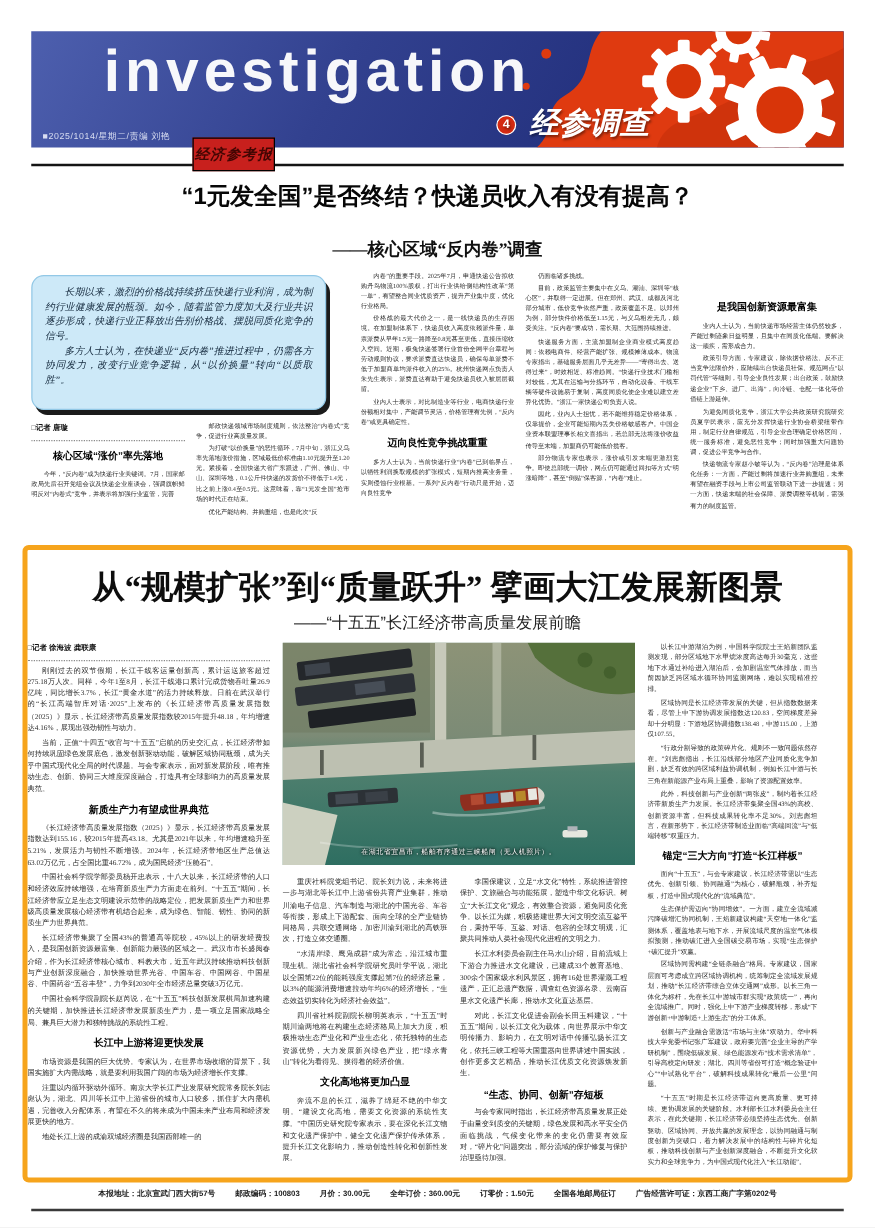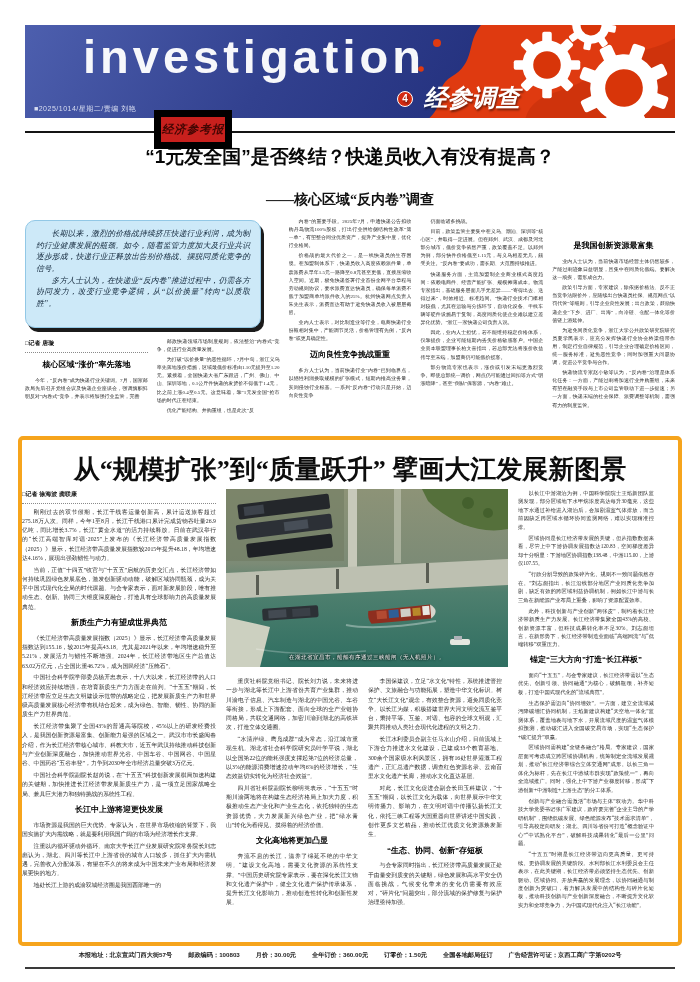--- a/index.html
+++ b/index.html
@@ -14,21 +14,21 @@
              font-size:47px;font-weight:700;color:#fff;letter-spacing:4px;opacity:.96;}
   .cn-title{position:absolute;left:352px;top:57px;font-family:"Liberation Sans",sans-serif;
             font-size:24px;font-weight:bold;font-style:italic;color:#fff;
             text-shadow:1px 2px 2px rgba(0,0,0,.45);white-space:nowrap;margin-left:20px;}
   .badge{display:inline-block;width:14px;height:14px;border-radius:50%;background:#d42a12;
          color:#fff;font-size:10px;line-height:14px;text-align:center;font-style:normal;
          vertical-align:4px;margin-right:4px;border:1px solid #fff;}
   .dateline{position:absolute;left:9px;bottom:4px;font-family:"Liberation Sans",sans-serif;
             font-size:7px;color:#d9def2;letter-spacing:.5px;}
   .masthead{position:absolute;left:154px;top:110px;width:64px;height:25px;background:#c8201d;
-            border:7px solid #000000;color:#430603;display:flex;align-items:center;justify-content:center;
+            border:1px solid #000000;color:#430603;display:flex;align-items:center;justify-content:center;
             font-size:11.5px;font-weight:bold;font-style:italic;letter-spacing:1px;z-index:3;}
   .toprule{position:absolute;left:25px;top:131px;width:650px;height:0;border-top:2px solid #141414;}
 
   
   .a1-head{position:absolute;left:25px;top:144px;width:650px;text-align:center;
            font-family:"Liberation Sans",sans-serif;font-weight:900;font-size:19px;color:#070707;}
   .a1-sub{position:absolute;left:25px;top:191px;width:650px;text-align:center;
           font-size:14px;font-weight:bold;color:#111;}
   .a1-body{position:absolute;left:25px;top:218px;width:650px;height:214px;display:flex;gap:9px;}
   .col{flex:1;overflow:hidden;font-size:5px;line-height:1.62;text-align:justify;color:#2a2a2a;}
@@ -109,21 +109,21 @@
       <span>经参调查</span>
     </div>
     <div class="dateline">■2025/1014/星期二/责编 刘艳</div>
   </div>
   <div class="masthead">经济参考报</div>
   <div class="toprule"></div>
 
   <div class="a1-head">“1元发全国”是否终结？快递员收入有没有提高？</div>
   <div class="a1-sub">——核心区域“反内卷”调查</div>
 
-  <div class="a1-body" style="position:absolute;">
+  <div class="a1-body" style="position:absolute;justify-content:flex-end;">
     <div class="leadbox">
         <p class="para">长期以来，激烈的价格战持续挤压快递行业利润，成为制约行业健康发展的瓶颈。如今，随着监管力度加大及行业共识逐步形成，快递行业正释放出告别价格战、摆脱同质化竞争的信号。</p>
         <p class="para">多方人士认为，在快递业“反内卷”推进过程中，仍需各方协同发力，改变行业竞争逻辑，从“以价换量”转向“以质取胜”。</p>
       </div>
     <div class="col under-box">
       <div class="byline">□记者 唐璇</div>
       <div class="subhead">核心区域“涨价”率先落地</div>
       <div>
           <p class="para">今年，“反内卷”成为快递行业关键词。7月，国家邮政局先后召开党组会议及快递企业座谈会，强调旗帜鲜明反对“内卷式”竞争，并表示将加强行业监管，完善</p>
         </div>
@@ -161,20 +161,21 @@
           <p class="para">业内人士认为，当前快递市场经营主体仍然较多，产能过剩迹象日益明显，且集中在同质化低端。要解决这一顽疾，需形成合力。</p>
           <p class="para">政策引导方面，专家建议，除依据价格法、反不正当竞争法限价外，应陆续出台快递员社保、规范网点“以罚代管”等细则，引导企业良性发展；出台政策，鼓励快递企业“下乡、进厂、出海”，向冷链、仓配一体化等价值链上游延伸。</p>
           <p class="para">为避免同质化竞争，浙江大学公共政策研究院研究员夏学民表示，应充分发挥快递行业协会桥梁纽带作用，制定行业自律规范，引导企业合理确定价格区间，统一服务标准，避免恶性竞争；同时加强重大问题协调，促进公平竞争与合作。</p>
           <p class="para">快递物流专家赵小敏等认为，“反内卷”治理是体系化任务：一方面，产能过剩将加速行业并购重组，未来有望在融资手段与上市公司监管联动下进一步提速；另一方面，快递末端的社会保障、派费调整等机制，需强有力的制度监管。</p>
         </div>
     </div>
   </div>
 
   <div class="a2">
     <div class="a2-head">从“规模扩张”到“质量跃升”  擘画大江发展新图景</div>
+    <div class="a2-sub">——“十五五”长江经济带高质量发展前瞻</div>
 
     <div class="a2-body">
 
       <div class="blk blk-left">
         <div class="byline">□记者 徐海波 龚联康</div>
         <div>
             <p class="para">刚刚过去的双节假期，长江干线客运量创新高，累计运送旅客超过275.18万人次。同样，今年1至8月，长江干线港口累计完成货物吞吐量26.9亿吨，同比增长3.7%，长江“黄金水道”的活力持续释放。日前在武汉举行的“长江高端智库对话·2025”上发布的《长江经济带高质量发展指数（2025）》显示，长江经济带高质量发展指数较2015年提升48.18，年均增速达4.16%，展现出强劲韧性与动力。</p>
             <p class="para">当前，正值“十四五”收官与“十五五”启航的历史交汇点，长江经济带如何持续巩固绿色发展底色，激发创新驱动动能，破解区域协同瓶颈，成为关乎中国式现代化全局的时代课题。与会专家表示，面对新发展阶段，唯有推动生态、创新、协同三大维度深度融合，打造具有全球影响力的高质量发展典范。</p>
           </div>
         <div class="subhead">新质生产力有望成世界典范</div>

